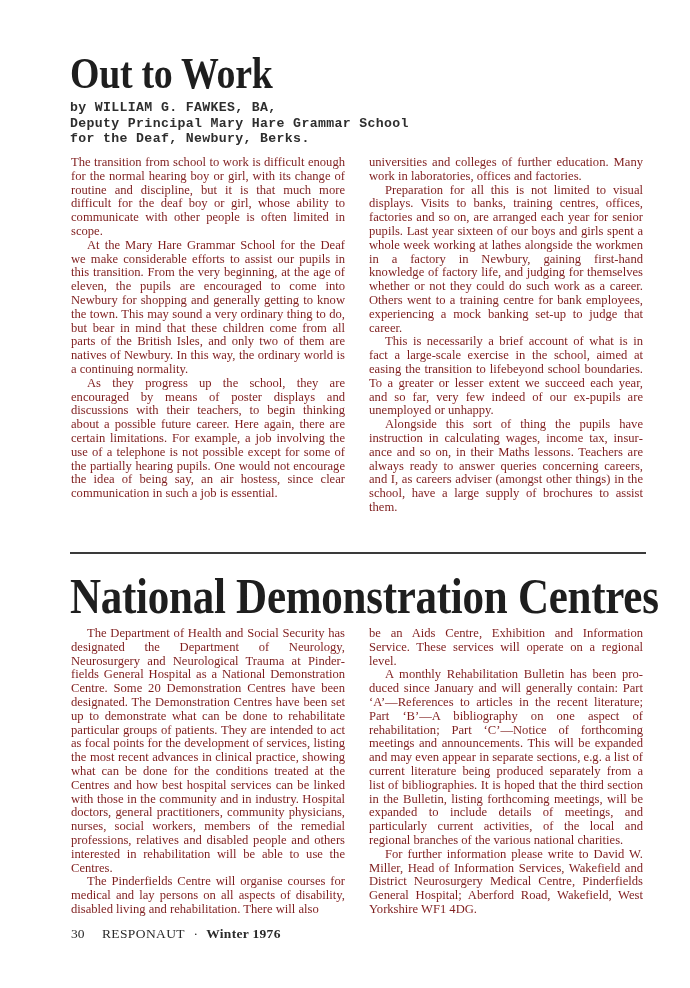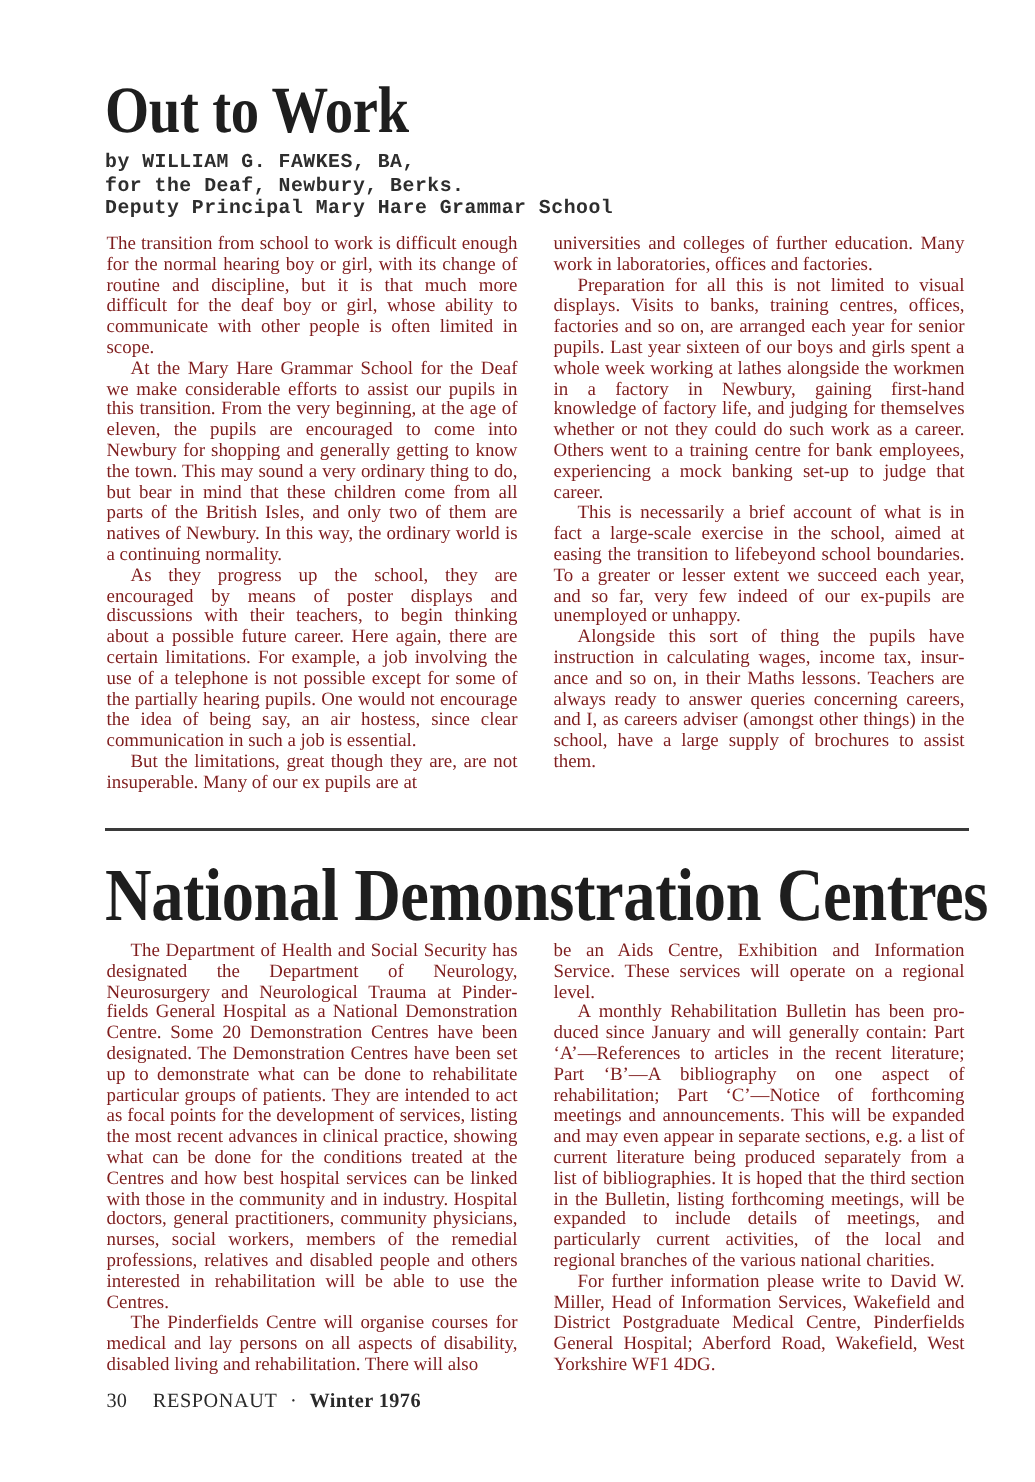--- a/index.html
+++ b/index.html
@@ -58,29 +58,28 @@
 </style>
 </head>
 <body>
 
 <div class="page">
 
   <h1 class="title title-1">Out to Work</h1>
 
   <div class="byline">
     <div>by  WILLIAM  G. FAWKES,  BA,</div>
+    <div>Deputy Principal Mary Hare Grammar School</div>
     <div>for the Deaf, Newbury, Berks.</div>
-    <div>Deputy Principal Mary Hare Grammar School</div>
   </div>
 
   <div class="col a1-left">
     <p class="noindent">The transition from school to work is difficult enough for the normal hearing boy or girl, with its change of routine and discipline, but it is that much more difficult for the deaf boy or girl, whose ability to communicate with other people is often limited in scope.</p>
     <p>At the Mary Hare Grammar School for the Deaf we make considerable efforts to assist our pupils in this transition. From the very beginning, at the age of eleven, the pupils are encouraged to come into Newbury for shopping and generally getting to know the town. This may sound a very ordinary thing to do, but bear in mind that these children come from all parts of the British Isles, and only two of them are natives of Newbury. In this way, the ordinary world is a continuing normality.</p>
     <p>As they progress up the school, they are encouraged by means of poster displays and discussions with their teachers, to begin thinking about a possible future career. Here again, there are certain limita­tions. For example, a job involving the use of a telephone is not possible except for some of the partially hearing pupils. One would not encourage the idea of being say, an air hostess, since clear communication in such a job is essential.</p>
-    <p>But the limitations, great though they are, are not insuperable. Many of our ex pupils are at</p>
   </div>
 
   <div class="col a1-right">
     <p class="noindent">universities and colleges of further education. Many work in laboratories, offices and factories.</p>
     <p>Preparation for all this is not limited to visual displays. Visits to banks, training centres, offices, factories and so on, are arranged each year for senior pupils. Last year sixteen of our boys and girls spent a whole week working at lathes alongside the workmen in a factory in Newbury, gaining first-hand knowledge of factory life, and judging for themselves whether or not they could do such work as a career. Others went to a training centre for bank employees, experiencing a mock banking set-up to judge that career.</p>
     <p>This is necessarily a brief account of what is in fact a large-scale exercise in the school, aimed at easing the transition to lifebeyond school boundaries. To a greater or lesser extent we succeed each year, and so far, very few indeed of our ex-pupils are unemployed or unhappy.</p>
     <p>Alongside this sort of thing the pupils have instruction in calculating wages, income tax, insur­ance and so on, in their Maths lessons. Teachers are always ready to answer queries concerning careers, and I, as careers adviser (amongst other things) in the school, have a large supply of brochures to assist them.</p>
   </div>
 
   <div class="rule"></div>
@@ -88,21 +87,21 @@
   <h1 class="title title-2">National Demonstration Centres</h1>
 
   <div class="col a2-left">
     <p>The Department of Health and Social Security has designated the Department of Neurology, Neurosurgery and Neurological Trauma at Pinder­fields General Hospital as a National Demonstration Centre. Some 20 Demonstration Centres have been designated. The Demonstration Centres have been set up to demonstrate what can be done to rehabili­tate particular groups of patients. They are intended to act as focal points for the development of services, listing the most recent advances in clinical practice, showing what can be done for the conditions treated at the Centres and how best hospital services can be linked with those in the community and in industry. Hospital doctors, general practitioners, community physicians, nurses, social workers, members of the remedial professions, relatives and disabled people and others interested in rehabilitation will be able to use the Centres.</p>
     <p>The Pinderfields Centre will organise courses for medical and lay persons on all aspects of disability, disabled living and rehabilitation. There will also</p>
   </div>
 
   <div class="col a2-right">
     <p class="noindent">be an Aids Centre, Exhibition and Information Service. These services will operate on a regional level.</p>
     <p>A monthly Rehabilitation Bulletin has been pro­duced since January and will generally contain: Part ‘A’—References to articles in the recent litera­ture; Part ‘B’—A bibliography on one aspect of rehabilitation; Part ‘C’—Notice of forthcoming meetings and announcements. This will be expanded and may even appear in separate sections, e.g. a list of current literature being produced separately from a list of bibliographies. It is hoped that the third section in the Bulletin, listing forthcoming meetings, will be expanded to include details of meetings, and particularly current activities, of the local and regional branches of the various national charities.</p>
-    <p>For further information please write to David W. Miller, Head of Information Services, Wakefield and District Postgraduate Medical Centre, Pinder­fields General Hospital; Aberford Road, Wakefield, West Yorkshire WF1 4DG.</p>
+    <p>For further information please write to David W. Miller, Head of Information Services, Wakefield and District Neurosurgery Medical Centre, Pinder­fields General Hospital; Aberford Road, Wakefield, West Yorkshire WF1 4DG.</p>
   </div>
 
   <div class="footer">
     <span class="page-num">30</span>
     <span class="mag">RESPONAUT</span>
     <span class="sep">·</span>
     <span class="issue">Winter 1976</span>
   </div>
 
 </div>

